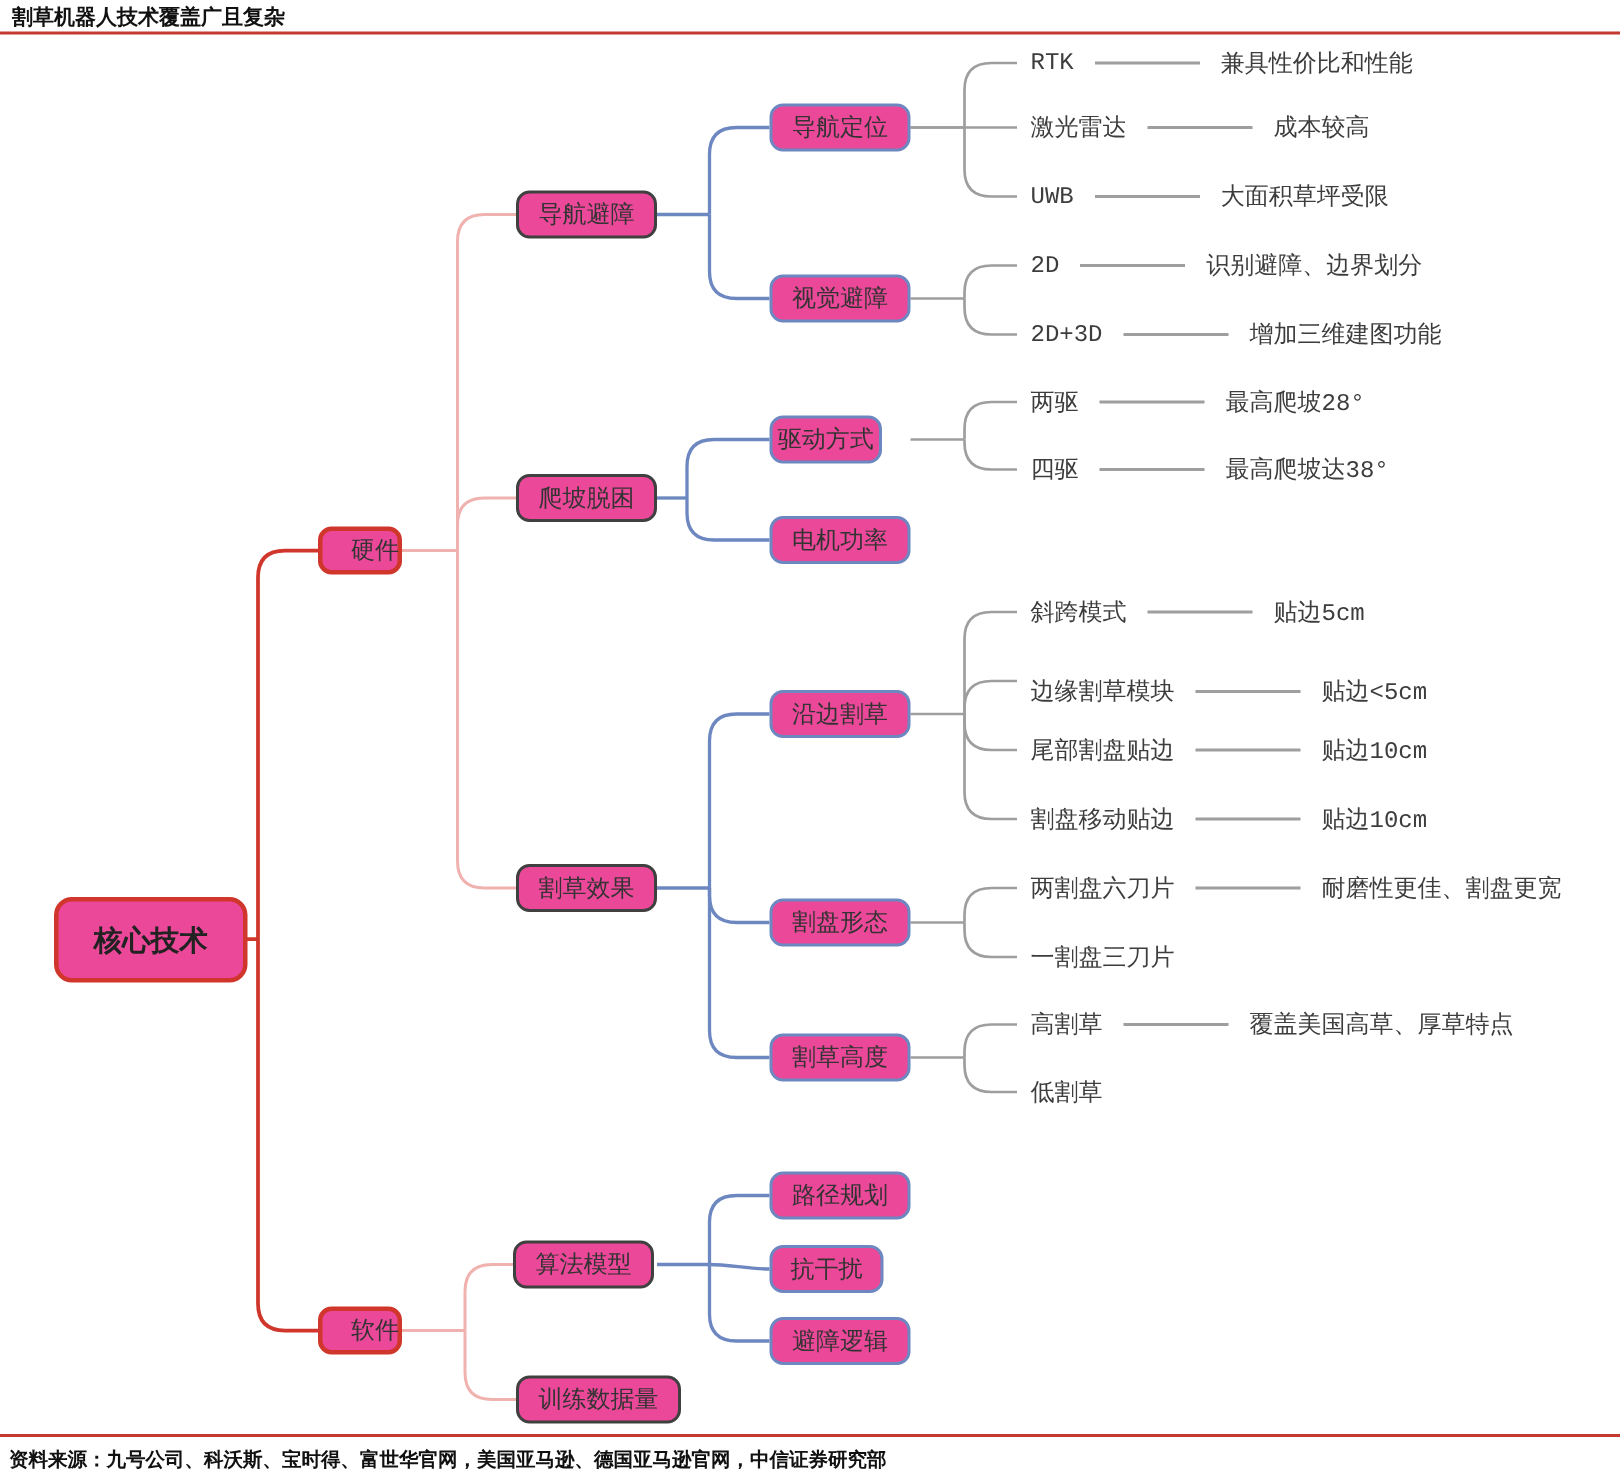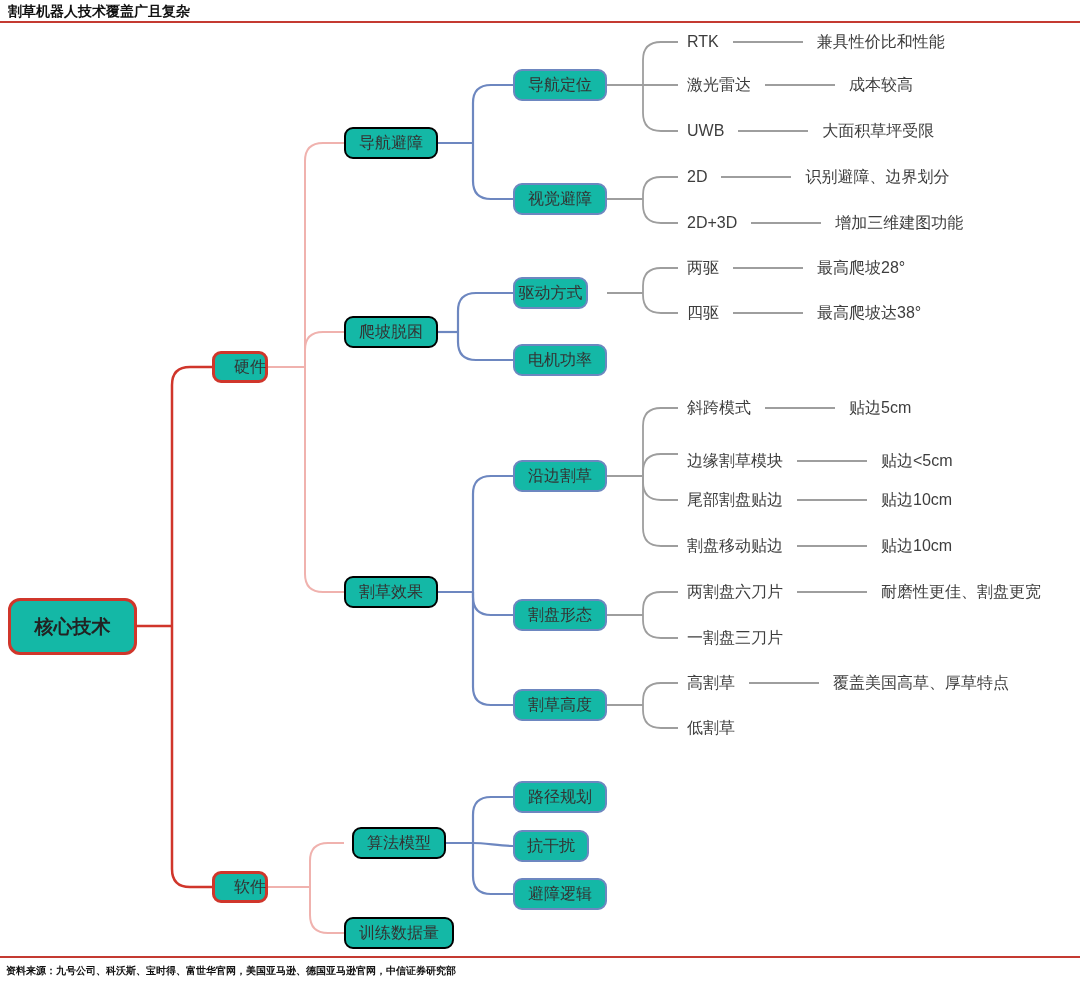--- a/index.html
+++ b/index.html
@@ -1,33 +1,33 @@
 <!DOCTYPE html>
 <html><head>
 <meta charset="utf-8">
 <style>
   html,body{margin:0;padding:0;background:#ffffff;}
   #canvas{
     position:relative;width:1080px;height:987px;background:#ffffff;overflow:hidden;
-    font-family:Liberation Sans, sans-serif;color:#333;
+    font-family:Liberation Mono, monospace;color:#333;
   }
   .title{position:absolute;left:8px;top:3px;font-size:14px;font-weight:bold;color:#111;}
   .rule{position:absolute;left:0;width:1080px;height:2px;background:#c43a31;}
   .rule.top{top:21px;height:1.5px;}
   .rule.bottom{top:956px;height:1.5px;}
-  .footer{position:absolute;left:6px;top:964px;font-size:10px;font-weight:bold;color:#111;}
+  .footer{position:absolute;left:6px;top:964px;font-size:13px;font-weight:bold;color:#111;}
   svg.links{position:absolute;left:0;top:0;pointer-events:none;}
   .node{
     position:absolute;display:flex;align-items:center;justify-content:center;
-    background:#14b8a6;border-radius:9px;font-size:16px;color:#333;height:32px;box-sizing:border-box;
+    background:#ec4899;border-radius:9px;font-size:16px;color:#333;height:32px;box-sizing:border-box;
     white-space:nowrap;
   }
-  .node.root{border:3px solid #d0362b;height:57px;font-size:19px;font-weight:bold;border-radius:12px;color:#222;}
+  .node.root{border:3px solid #d0362b;height:57px;font-size:19px;font-weight:bold;border-radius:12px;color:#222;margin-left:28px;}
   .node.lv1{border:3px solid #d0362b;border-radius:9px;padding-left:20px;}
-  .node.pink{border:2px solid #000000;}
+  .node.pink{border:2px solid #404040;}
   .node.blue{border:2px solid #6d87c0;}
   .row{position:absolute;display:flex;align-items:center;height:26px;white-space:nowrap;}
   .row .lbl{font-size:16px;color:#3d3d3d;}
   .row .dash{width:70px;border-top:2px solid #9e9e9e;margin:0 14px;height:0;}
 </style>
 </head>
 <body>
 
 <div id="canvas">
 
@@ -100,21 +100,21 @@
   </svg>
 
   <div class="node root" style="left:8px;top:598px;width:129px">核心技术</div>
 
   <div class="node lv1" style="left:212px;top:351px;width:56px">硬件</div>
   <div class="node lv1" style="left:212px;top:871px;width:56px">软件</div>
 
   <div class="node pink" style="left:344px;top:127px;width:94px">导航避障</div>
   <div class="node pink" style="left:344px;top:316px;width:94px">爬坡脱困</div>
   <div class="node pink" style="left:344px;top:576px;width:94px">割草效果</div>
-  <div class="node pink" style="left:352px;top:827px;width:94px">算法模型</div>
+  <div class="node pink" style="left:342px;top:827px;width:94px">算法模型</div>
   <div class="node pink" style="left:344px;top:917px;width:110px">训练数据量</div>
 
   <div class="node blue" style="left:513px;top:69px;width:94px">导航定位</div>
   <div class="node blue" style="left:513px;top:183px;width:94px">视觉避障</div>
   <div class="node blue" style="left:513px;top:277px;width:75px">驱动方式</div>
   <div class="node blue" style="left:513px;top:344px;width:94px">电机功率</div>
   <div class="node blue" style="left:513px;top:460px;width:94px">沿边割草</div>
   <div class="node blue" style="left:513px;top:599px;width:94px">割盘形态</div>
   <div class="node blue" style="left:513px;top:689px;width:94px">割草高度</div>
   <div class="node blue" style="left:513px;top:781px;width:94px">路径规划</div>

